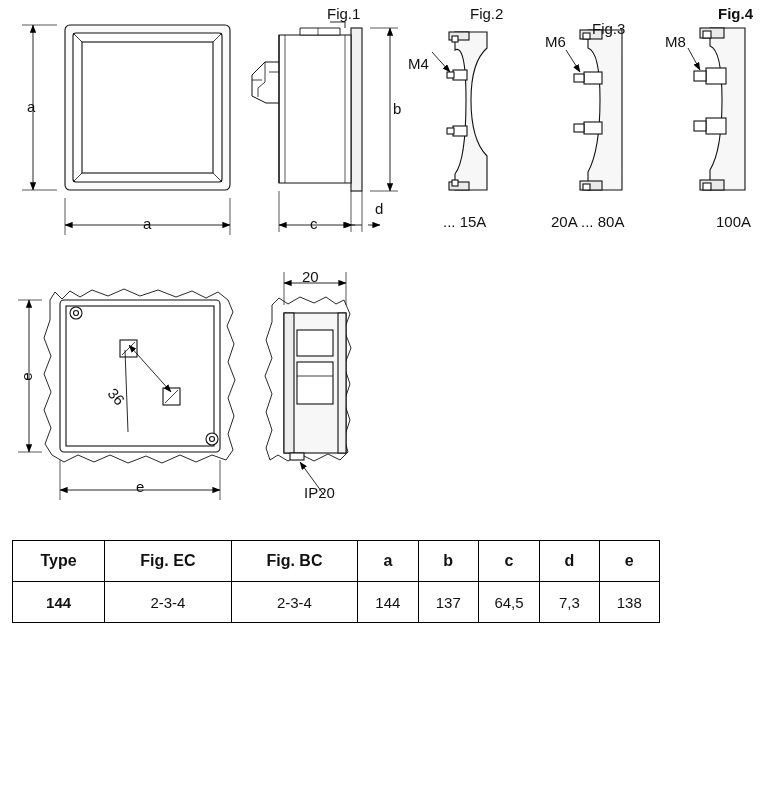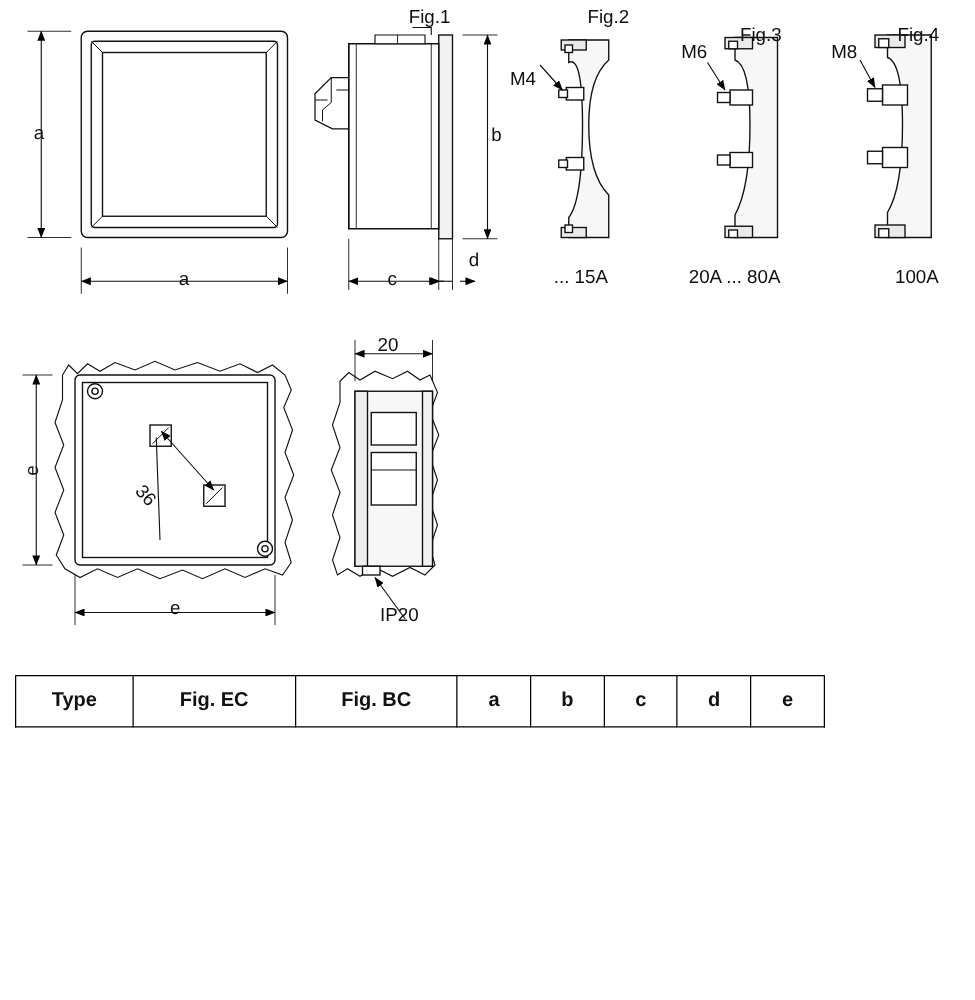--- a/index.html
+++ b/index.html
@@ -159,21 +159,21 @@
       <path d="M284,305 L284,272 M346,305 L346,272" stroke-width="0.7"></path>
       <line x1="284" y1="283" x2="346" y2="283" stroke-width="0.9" marker-start="url(#ahs)" marker-end="url(#ah)"></line>
 
       <line x1="324" y1="495" x2="300" y2="462" stroke-width="0.9" marker-end="url(#ah)"></line>
     </g>
   </svg>
 
   <div class="lbl" style="left:327px;top:5px;">Fig.1</div>
   <div class="lbl" style="left:470px;top:5px;">Fig.2</div>
   <div class="lbl" style="left:592px;top:20px;">Fig.3</div>
-  <div class="lbl" style="left:718px;top:20px;">Fig.4</div>
+  <div class="lbl" style="left:718px;top:5px;font-weight:bold;">Fig.4</div>
 
   <div class="lbl" style="left:27px;top:98px;">a</div>
   <div class="lbl" style="left:143px;top:215px;">a</div>
   <div class="lbl" style="left:393px;top:100px;">b</div>
   <div class="lbl" style="left:310px;top:215px;">c</div>
   <div class="lbl" style="left:375px;top:200px;">d</div>
 
   <div class="lbl" style="left:408px;top:33px;margin-top:22px;">M4</div>
   <div class="lbl" style="left:545px;top:33px;">M6</div>
   <div class="lbl" style="left:665px;top:33px;">M8</div>
@@ -195,16 +195,26 @@
         <th class="hdr col-fig">Fig. EC</th>
         <th class="hdr col-fig">Fig. BC</th>
         <th class="hdr col-dim">a</th>
         <th class="hdr col-dim">b</th>
         <th class="hdr col-dim">c</th>
         <th class="hdr col-dim">d</th>
         <th class="hdr col-dim">e</th>
       </tr>
     </thead>
     <tbody>
+      <tr>
+        <td class="typ">144</td>
+        <td>2-3-4</td>
+        <td>2-3-4</td>
+        <td>144</td>
+        <td>137</td>
+        <td>64,5</td>
+        <td>7,3</td>
+        <td>138</td>
+      </tr>
     </tbody>
   </table>
 
 </div>
 
 </body></html>

